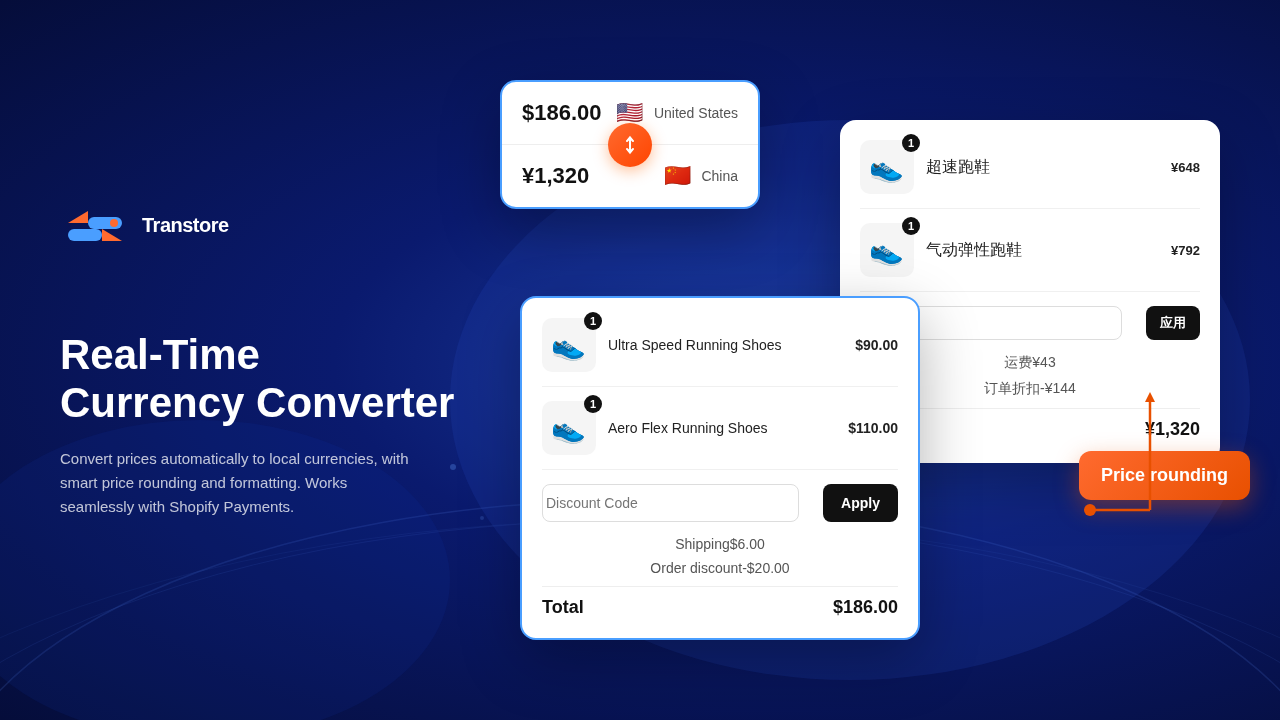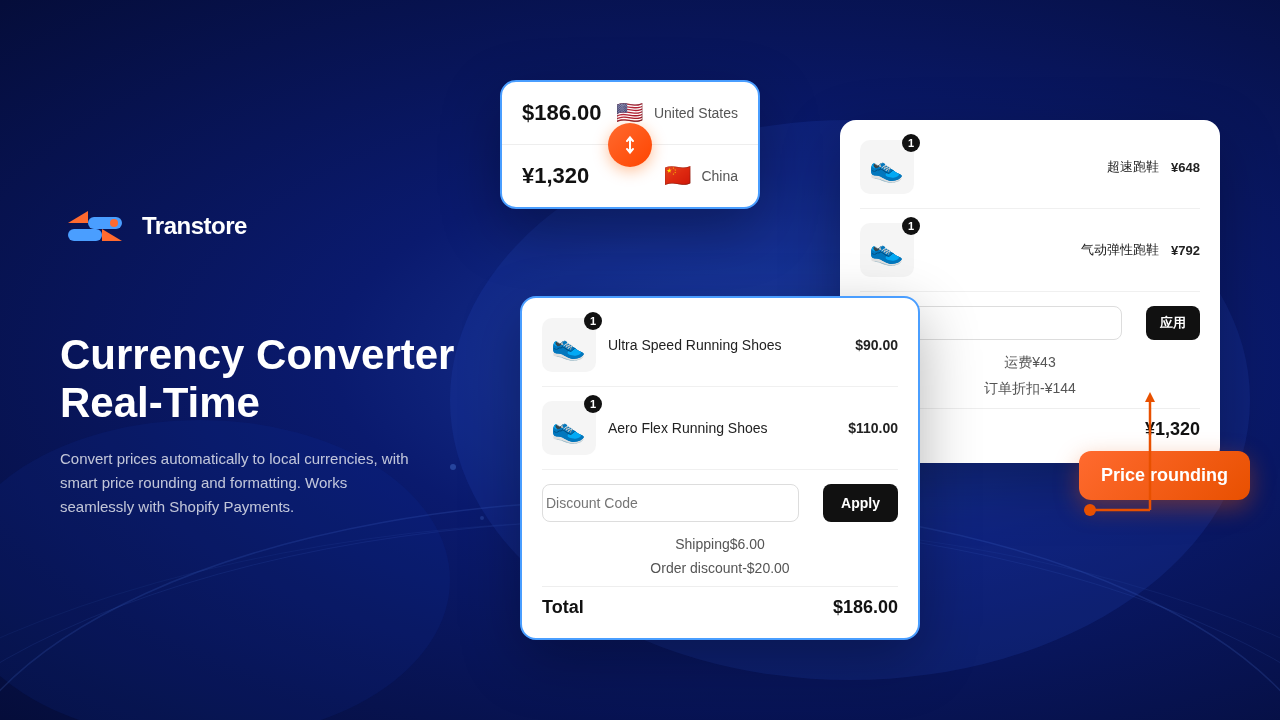--- a/index.html
+++ b/index.html
@@ -62,21 +62,21 @@
       margin-bottom: 80px;
     }
 
     .logo-icon {
       width: 70px;
       height: 50px;
       position: relative;
     }
 
     .logo-text {
-      font-size: 24px;
+      font-size: 20px;
       font-weight: 700;
       color: white;
       letter-spacing: -0.5px;
       text-align: right;
     }
 
     .headline {
       font-size: 42px;
       font-weight: 800;
       line-height: 1.15;
@@ -303,21 +303,21 @@
       font-size: 18px;
       font-weight: 700;
       padding: 14px 22px;
       border-radius: 12px;
       box-shadow: 0 8px 25px rgba(230, 80, 0, 0.4);
       z-index: 20;
       white-space: nowrap;
     }
 
     
-    .cn-item-name { font-size: 13px; text-align: right; }
+    .cn-item-name { font-size: 16px; }
     .cn-price { font-size: 13px; }
 
     .cn-discount-input {
       flex: 1;
       border: 1px solid #ddd;
       border-radius: 8px;
       padding: 8px 12px;
       font-size: 13px;
       color: #999;
     }
@@ -365,22 +365,22 @@
           <polygon points="42,28 62,40 42,40" fill="#ff6a2f"></polygon>
           <rect x="8" y="28" width="34" height="12" rx="6" fill="#4a9eff"></rect>
 
           <circle cx="54" cy="22" r="4" fill="#ff6a2f"></circle>
         </svg>
       </div>
       <span class="logo-text">Transtore</span>
     </div>
 
     <div class="headline">
+      <div>Real-Time</div>
       <div>Currency Converter</div>
-      <div>Real-Time</div>
     </div>
 
     <p class="subtext">Convert prices automatically to local currencies, with smart price rounding and formatting. Works seamlessly with Shopify Payments.</p>
 
   </div>
 
   <div class="right-panel">
 
     <div class="currency-card">
       <div class="currency-row">

